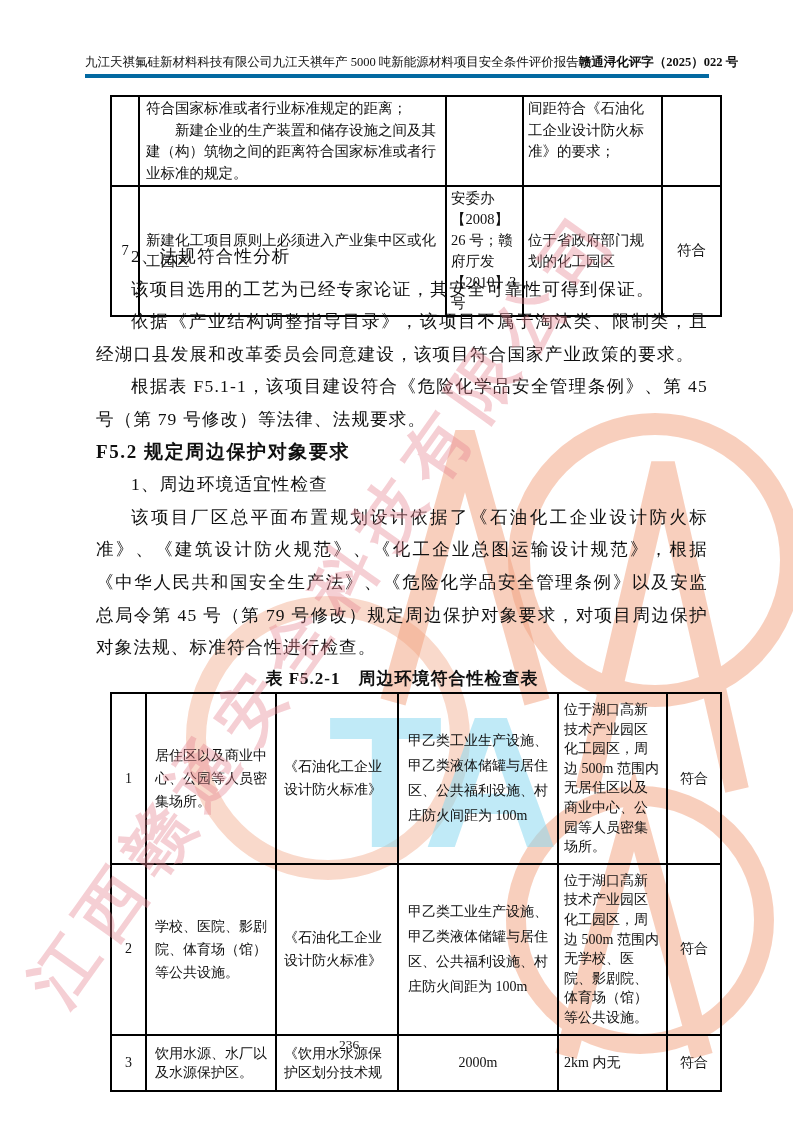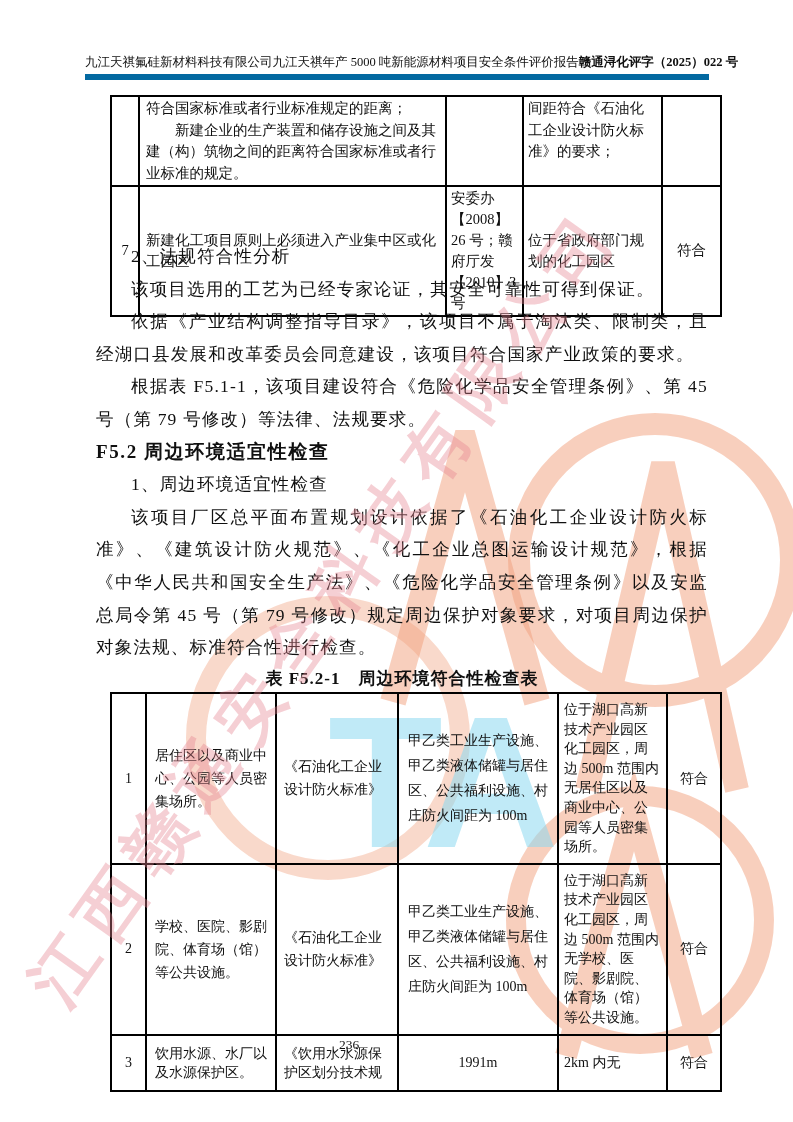--- a/index.html
+++ b/index.html
@@ -1,20 +1,20 @@
 <!DOCTYPE html>
 <html><head>
 <meta charset="utf-8">
 <style>
   html,body{margin:0;padding:0;background:#888;}
   .page{position:relative;width:793px;height:1122px;background:#fff;overflow:hidden;
         font-family:"Liberation Serif","DejaVu Serif",serif;color:#101010;margin:0 auto;}
 
   
-  .hdr{position:absolute;left:85px;top:54px;width:624px;border-bottom:6px solid #0369a1;
+  .hdr{position:absolute;left:85px;top:54px;width:624px;border-bottom:4px solid #0369a1;
        padding-bottom:3px;display:flex;justify-content:space-between;align-items:flex-end;
        font-size:12.5px;white-space:nowrap;z-index:1;}
   .hdr .right{font-weight:bold;}
 
   
   table{border-collapse:collapse;table-layout:fixed;position:absolute;left:110px;z-index:1;background:transparent;}
   .t1{top:95px;width:610px;font-size:14.5px;line-height:21.5px;}
   .t1 td{border:2px solid #000;padding:1px 6px;vertical-align:middle;overflow:hidden;}
   .t1 tr.rA{height:80px}
   .t1 tr.rA td{vertical-align:top;}
@@ -117,21 +117,21 @@
       <td class="concl">符合</td>
     </tr>
   </tbody>
     </table>
 
   <div class="bodytext">
     <p class="indent">2、法规符合性分析</p>
     <p class="indent">该项目选用的工艺为已经专家论证，其安全可靠性可得到保证。</p>
     <p class="indent">依据《产业结构调整指导目录》，该项目不属于淘汰类、限制类，且经湖口县发展和改革委员会同意建设，该项目符合国家产业政策的要求。</p>
     <p class="indent">根据表 F5.1-1，该项目建设符合《危险化学品安全管理条例》、第 45 号（第 79 号修改）等法律、法规要求。</p>
-    <p class="sec">F5.2 周边环境适宜性检查</p>
+    <p class="sec">F5.2 规定周边保护对象要求</p>
     <p class="indent">1、周边环境适宜性检查</p>
     <p class="indent">该项目厂区总平面布置规划设计依据了《石油化工企业设计防火标准》、《建筑设计防火规范》、《化工企业总图运输设计规范》，根据《中华人民共和国安全生产法》、《危险化学品安全管理条例》以及安监总局令第 45 号（第 79 号修改）规定周边保护对象要求，对项目周边保护对象法规、标准符合性进行检查。</p>
     <p class="tbl-title">表 F5.2-1　周边环境符合性检查表</p>
   </div>
 
   <table class="t2">
     <colgroup>
         <col style="width:35px">
         <col style="width:130px">
         <col style="width:122px">
@@ -153,21 +153,21 @@
       <td class="c-area">学校、医院、影剧院、体育场（馆）等公共设施。</td>
       <td class="c-basis">《石油化工企业设计防火标准》</td>
       <td class="c-dist">甲乙类工业生产设施、甲乙类液体储罐与居住区、公共福利设施、村庄防火间距为 100m</td>
       <td class="c-sit">位于湖口高新技术产业园区化工园区，周边 500m 范围内无学校、医院、影剧院、体育场（馆）等公共设施。</td>
       <td class="c-conc">符合</td>
     </tr>
     <tr class="r3">
       <td class="c-sn">3</td>
       <td class="c-area">饮用水源、水厂以及水源保护区。</td>
       <td class="c-basis">《饮用水水源保护区划分技术规</td>
-      <td class="c-dist center">1991m</td>
+      <td class="c-dist center">2000m</td>
       <td class="c-sit">2km 内无</td>
       <td class="c-conc">符合</td>
     </tr>
   </tbody>
     </table>
 
   <div class="pageno">236</div>
 
   <div class="wm-front">
     <div class="wm-diag">江西赣通安全科技有限公司</div>

